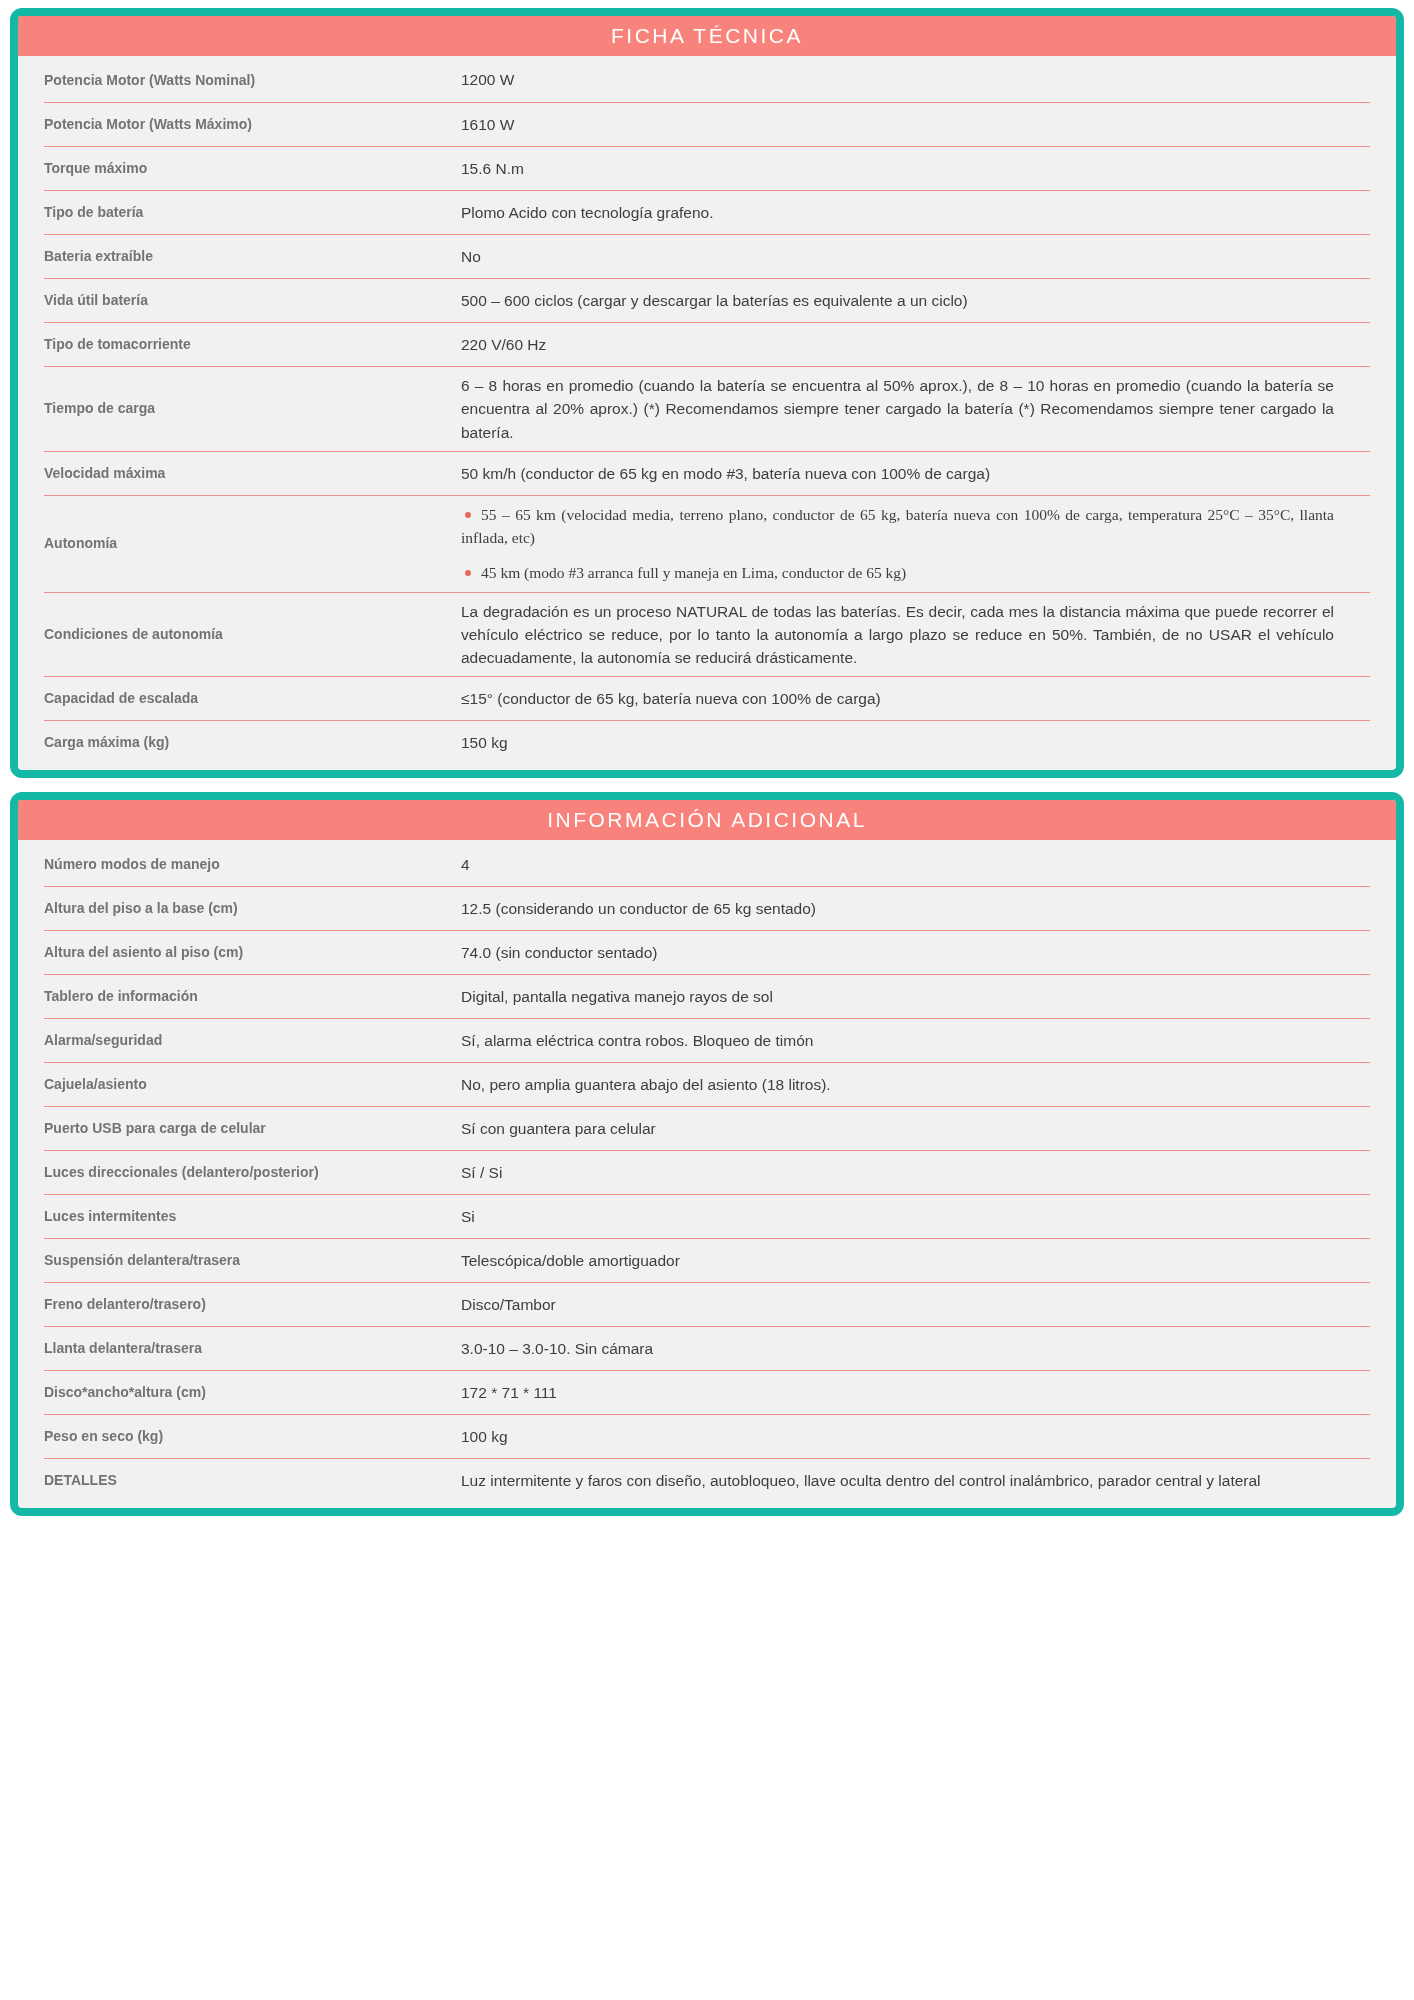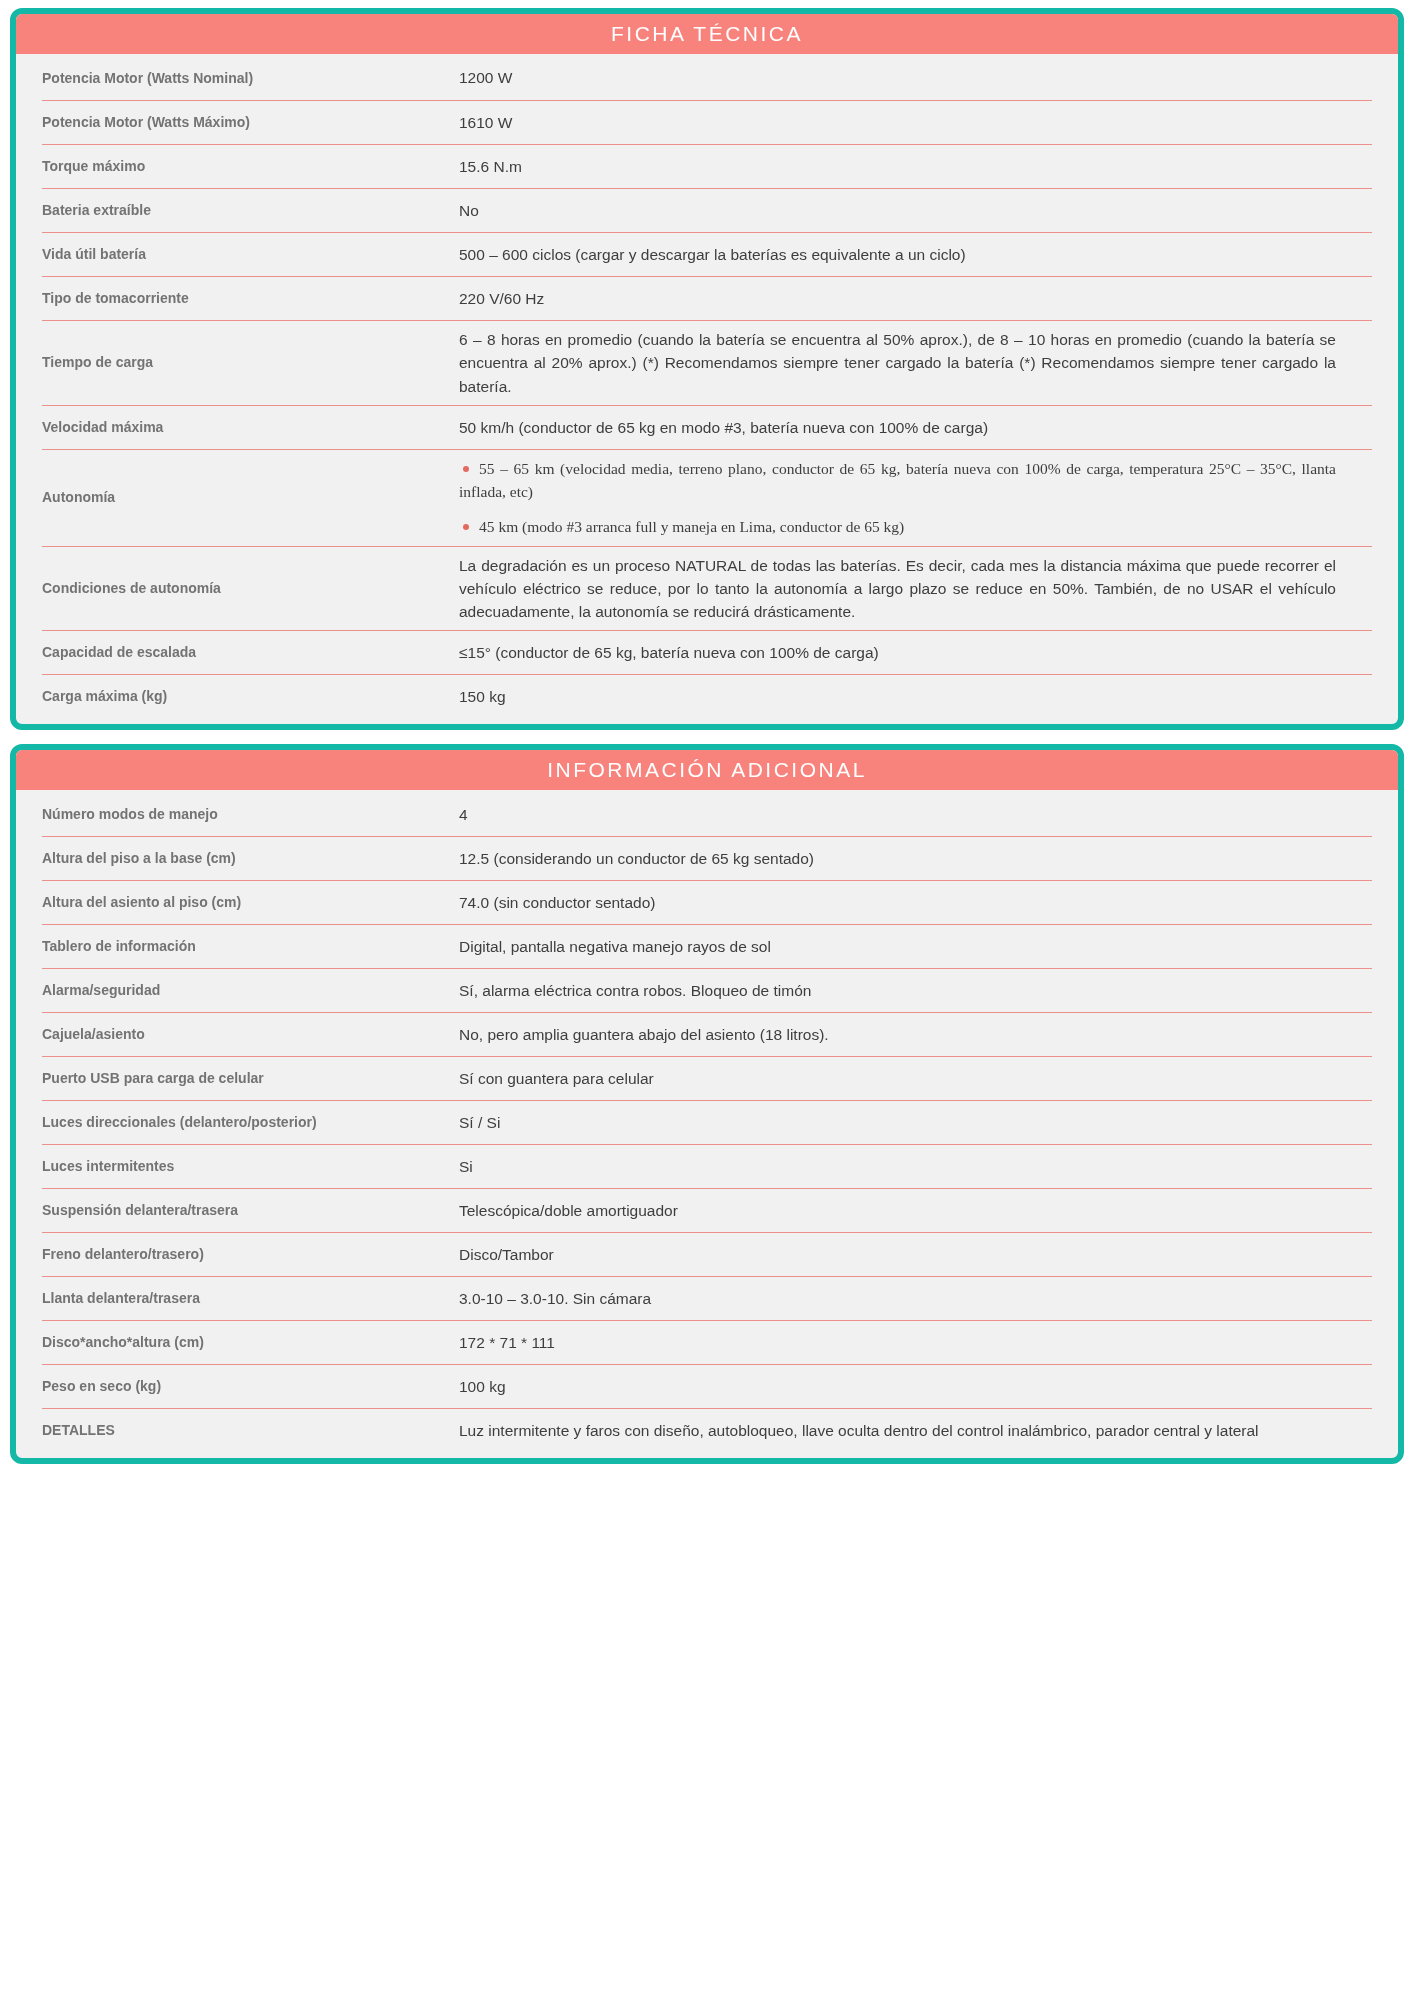--- a/index.html
+++ b/index.html
@@ -8,21 +8,21 @@
   }
   body {
     width: 1414px;
     height: 2000px;
     background: #ffffff;
     font-family: "Liberation Sans", "DejaVu Sans", sans-serif;
     box-sizing: border-box;
     padding: 8px 10px;
   }
   .card {
-    border: 6px solid #14b8a6;
+    border: 8px solid #14b8a6;
     border-radius: 12px;
     overflow: hidden;
     background: #f2f1f1;
     margin-bottom: 14px;
   }
   .card-header {
     background: #f8837d;
     height: 40px;
     display: flex;
     align-items: center;
@@ -95,20 +95,24 @@
         </div>
         <div class="row">
           <div class="label">Potencia Motor (Watts Máximo)</div>
           <div class="value">1610 W</div>
         </div>
         <div class="row">
           <div class="label">Torque máximo</div>
           <div class="value">15.6 N.m</div>
         </div>
         <div class="row">
+          <div class="label">Tipo de batería</div>
+          <div class="value">Plomo Acido con tecnología grafeno.</div>
+        </div>
+        <div class="row">
           <div class="label">Bateria extraíble</div>
           <div class="value">No</div>
         </div>
         <div class="row">
           <div class="label">Vida útil batería</div>
           <div class="value">500 – 600 ciclos (cargar y descargar la baterías es equivalente a un ciclo)</div>
         </div>
         <div class="row">
           <div class="label">Tipo de tomacorriente</div>
           <div class="value">220 V/60 Hz</div>

